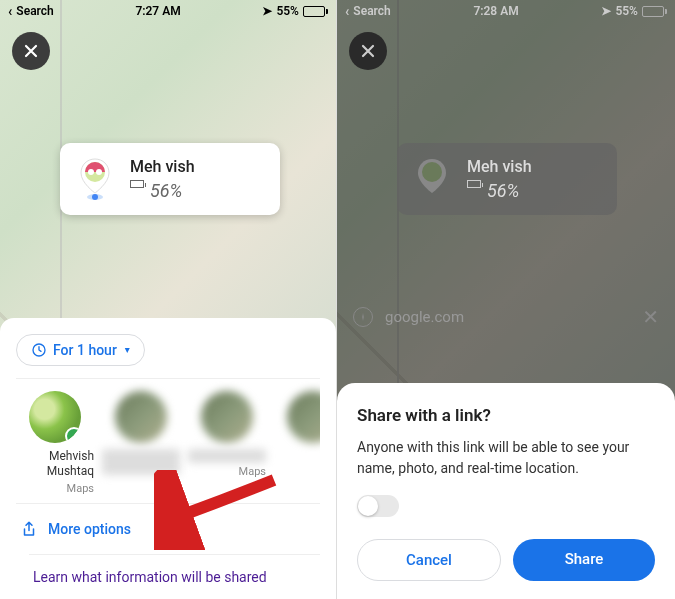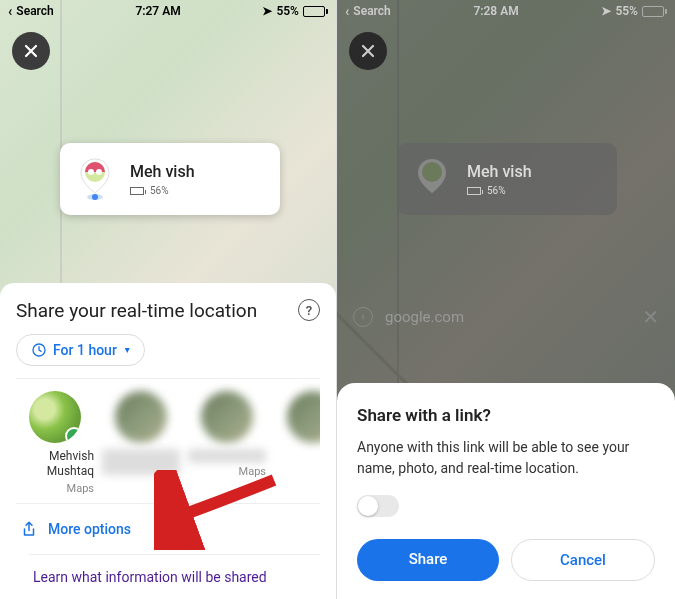--- a/index.html
+++ b/index.html
@@ -29,21 +29,21 @@
 .map-dim { position: absolute; inset: 0; background: rgba(0,0,0,0.5); }
 
 .close-btn { position: absolute; top: 32px; left: 12px; width: 38px; height: 38px; border-radius: 50%; background: #3c3c3c; color: #fff; display: flex; align-items: center; justify-content: center; font-size: 20px; z-index: 5; }
 
 
 .loc-card { position: absolute; top: 130px; left: 60px; width: 220px; height: 72px; background: #fff; border-radius: 10px; box-shadow: 0 2px 8px rgba(0,0,0,0.2); display: flex; align-items: center; padding: 10px 14px; gap: 14px; z-index: 3; margin-top: 13px; }
 .loc-pin { width: 42px; height: 42px; display: flex; align-items: center; justify-content: center; }
 .loc-pin svg { display: block; }
 .loc-info { flex: 1; }
 .loc-name { font-size: 16px; font-weight: 500; color: #222; }
-.loc-battery { display: flex; align-items: center; gap: 6px; margin-top: 4px; font-size: 10px; color: #666; }
+.loc-battery { display: flex; gap: 6px; margin-top: 4px; font-size: 18px; color: #666; font-style: italic; }
 .loc-batt-icon { width: 14px; height: 8px; border: 1px solid #666; position: relative; }
 .loc-batt-icon::after { content: ""; position: absolute; right: -3px; top: 2px; width: 1.5px; height: 4px; background: #666; }
 
 
 .sheet { position: absolute; bottom: 0; left: 0; right: 0; background: #fff; border-radius: 14px 14px 0 0; padding: 16px 16px 0; z-index: 6; }
 .sheet-header { display: flex; align-items: center; justify-content: space-between; margin-bottom: 12px; }
 .sheet-title { font-size: 19px; font-weight: 400; color: #222; }
 .help-icon { width: 22px; height: 22px; border: 1.5px solid #555; border-radius: 50%; display: flex; align-items: center; justify-content: center; font-size: 13px; color: #555; font-weight: 600; }
 .duration-chip { display: inline-flex; align-items: center; gap: 6px; padding: 7px 14px; border: 1px solid #dadce0; border-radius: 20px; color: #1a73e8; font-size: 14px; font-weight: 500; margin-bottom: 12px; }
 .clock-icon { width: 16px; height: 16px; }
@@ -133,24 +133,20 @@
     <div class="loc-info">
       <div class="loc-name">Meh vish</div>
       <div class="loc-battery">
         <span class="loc-batt-icon"></span>
         <span>56%</span>
       </div>
     </div>
   </div>
 
   <div class="sheet">
-    <div class="sheet-header">
-      <div class="sheet-title">Share your real-time location</div>
-      <div class="help-icon">?</div>
-    </div>
     <div class="duration-chip">
       <svg class="clock-icon" viewBox="0 0 24 24">
             <circle cx="12" cy="12" r="9" fill="none" stroke="#1a73e8" stroke-width="2"></circle>
             <path d="M12 7 V12 L15 14" stroke="#1a73e8" stroke-width="2" stroke-linecap="round" fill="none"></path>
           </svg>
       <span>For 1 hour</span>
       <span class="chev-down">▾</span>
     </div>
     <div class="contacts-row">
       <div class="contact">
@@ -244,19 +240,19 @@
     <span class="close-x">✕</span>
   </div>
 
   <div class="dialog">
     <div class="dialog-title">Share with a link?</div>
     <div class="dialog-body">Anyone with this link will be able to see your name, photo, and real-time location.</div>
     <div class="dont-show">
       <span class="toggle"></span>
     </div>
     <div class="dialog-buttons">
+      <div class="btn btn-cancel"><span>Cancel</span></div>
       <div class="btn btn-share"><span>Share</span></div>
-      <div class="btn btn-cancel"><span>Cancel</span></div>
     </div>
   </div>
 
 </div>
 </div>
 
 </body></html>

